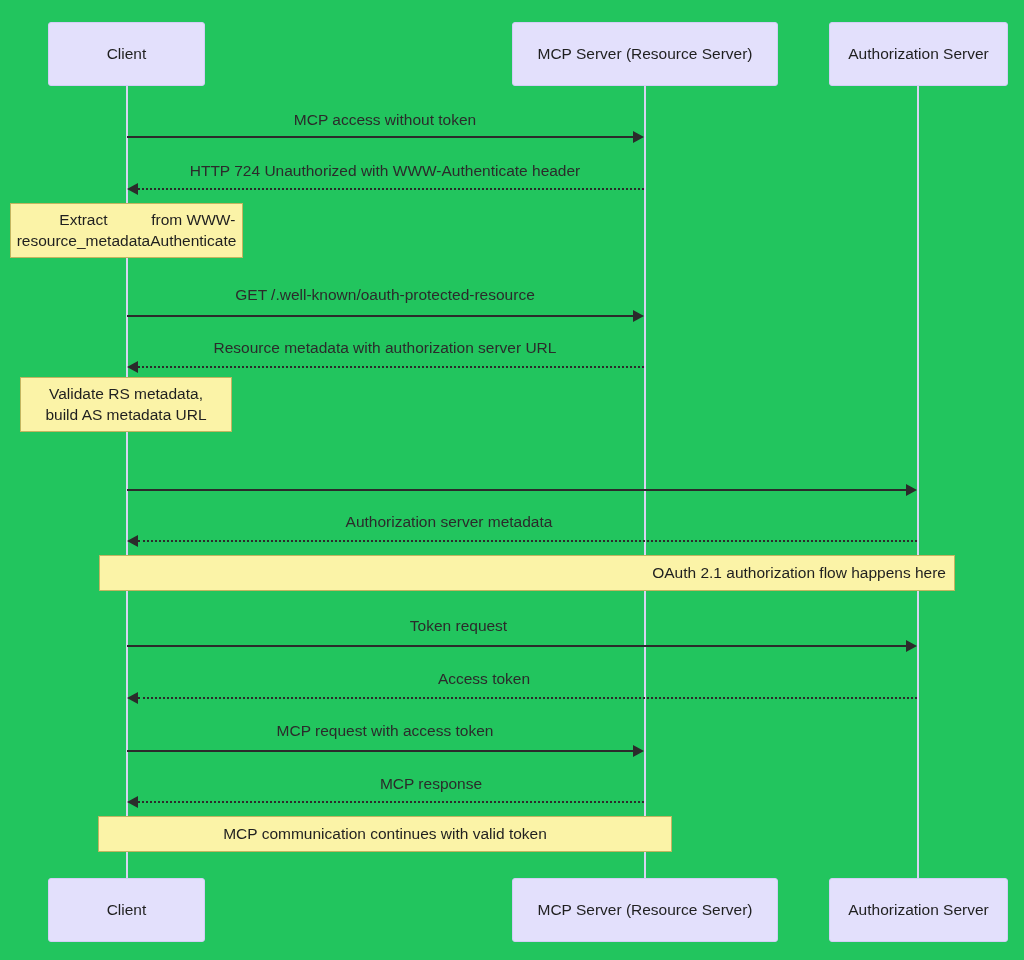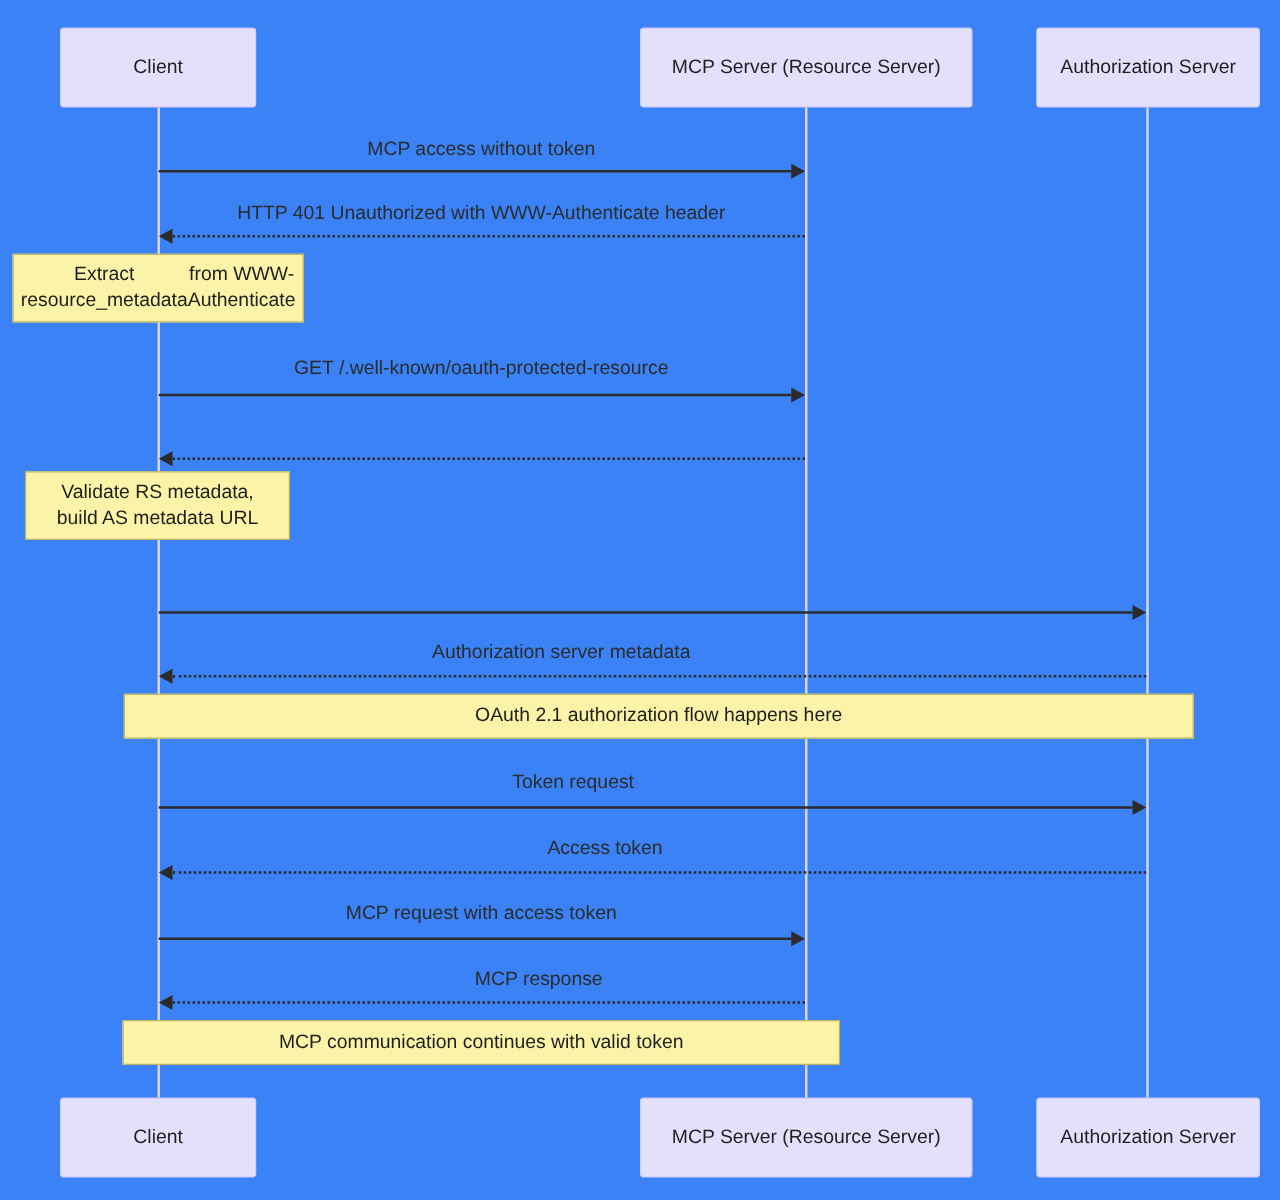--- a/index.html
+++ b/index.html
@@ -9,21 +9,21 @@
     background: #ffffff;
   }
   body {
     font-family: "Liberation Sans", sans-serif;
     -webkit-font-smoothing: antialiased;
   }
   #diagram {
     position: relative;
     width: 1024px;
     height: 960px;
-    background: #3b82f6;
+    background: #22c55e;
     overflow: hidden;
   }
   
   .lifeline {
     position: absolute;
     width: 2px;
     background: #d8d4f2;
   }
   
   .actor {
@@ -108,49 +108,50 @@
     <span>MCP Server (Resource Server)</span>
   </div>
   <div class="actor" style="left:829px; top:22px; width:179px; height:64px;">
     <span>Authorization Server</span>
   </div>
 
   <div class="msg-label" style="left:126px; top:112px; width:518px;">MCP access without token</div>
   <div class="msg-line" style="left:127px; top:136px; width:506px;"></div>
   <div class="arrowhead right" style="left:633px; top:131px;"></div>
 
-  <div class="msg-label" style="left:126px; top:163px; width:518px;">HTTP 401 Unauthorized with WWW-Authenticate header</div>
+  <div class="msg-label" style="left:126px; top:163px; width:518px;">HTTP 724 Unauthorized with WWW-Authenticate header</div>
   <div class="msg-line dotted" style="left:138px; top:188px; width:506px;"></div>
   <div class="arrowhead left" style="left:127px; top:183px;"></div>
 
   <div class="note" style="left:10px; top:203px; width:233px; height:55px; flex-direction:row;">
     <span>Extract resource_metadata</span>
     <span>from WWW-Authenticate</span>
   </div>
 
   <div class="msg-label" style="left:126px; top:287px; width:518px;">GET /.well-known/oauth-protected-resource</div>
   <div class="msg-line" style="left:127px; top:315px; width:506px;"></div>
   <div class="arrowhead right" style="left:633px; top:310px;"></div>
 
+  <div class="msg-label" style="left:126px; top:340px; width:518px;">Resource metadata with authorization server URL</div>
   <div class="msg-line dotted" style="left:138px; top:366px; width:506px;"></div>
   <div class="arrowhead left" style="left:127px; top:361px;"></div>
 
   <div class="note" style="left:20px; top:377px; width:212px; height:55px; flex-direction:column;">
     <span>Validate RS metadata,</span>
     <span>build AS metadata URL</span>
   </div>
 
   <div class="msg-line" style="left:127px; top:489px; width:779px;"></div>
   <div class="arrowhead right" style="left:906px; top:484px;"></div>
 
   <div class="msg-label" style="left:126px; top:514px; width:646px;">Authorization server metadata</div>
   <div class="msg-line dotted" style="left:138px; top:540px; width:779px;"></div>
   <div class="arrowhead left" style="left:127px; top:535px;"></div>
 
-  <div class="note banner" style="left:99px; top:555px; width:856px; height:36px;">
+  <div class="note banner" style="left:99px; top:555px; width:856px; height:36px;justify-content:flex-end;">
     <span>OAuth 2.1 authorization flow happens here</span>
   </div>
 
   <div class="msg-label" style="left:126px; top:618px; width:665px;">Token request</div>
   <div class="msg-line" style="left:127px; top:645px; width:779px;"></div>
   <div class="arrowhead right" style="left:906px; top:640px;"></div>
 
   <div class="msg-label" style="left:126px; top:671px; width:716px;">Access token</div>
   <div class="msg-line dotted" style="left:138px; top:697px; width:779px;"></div>
   <div class="arrowhead left" style="left:127px; top:692px;"></div>

